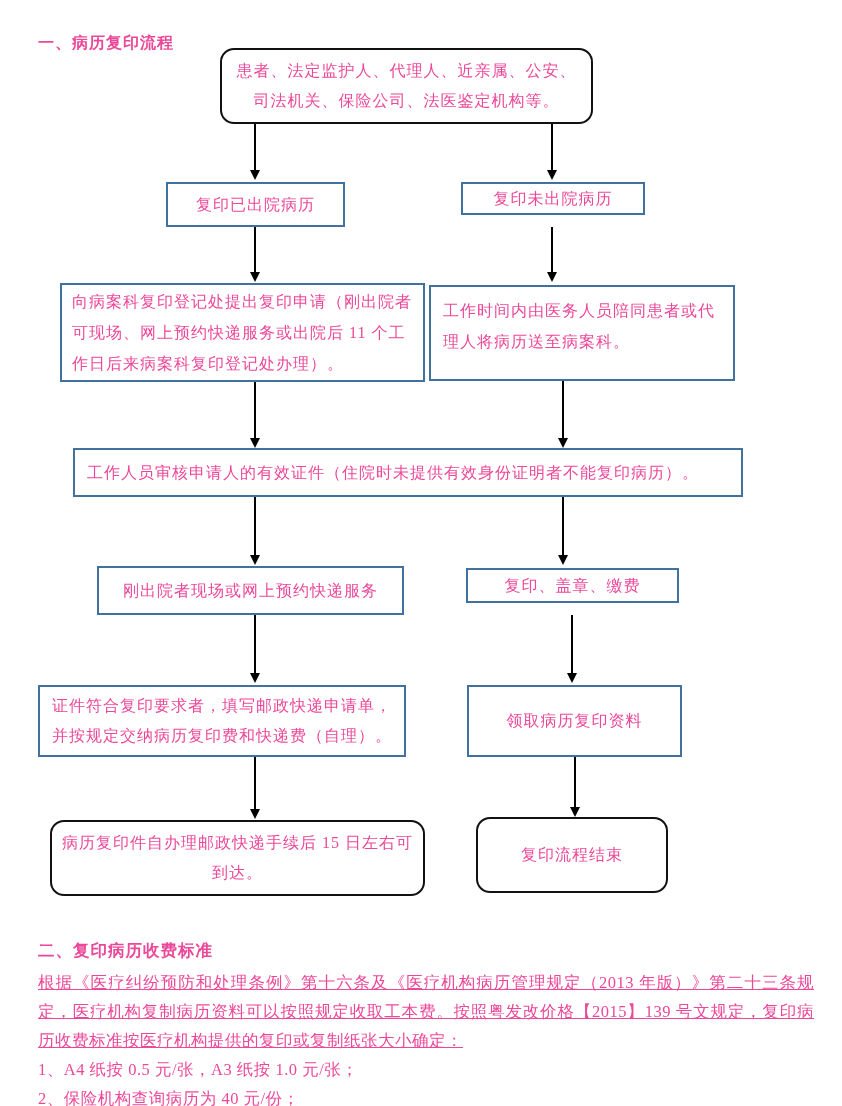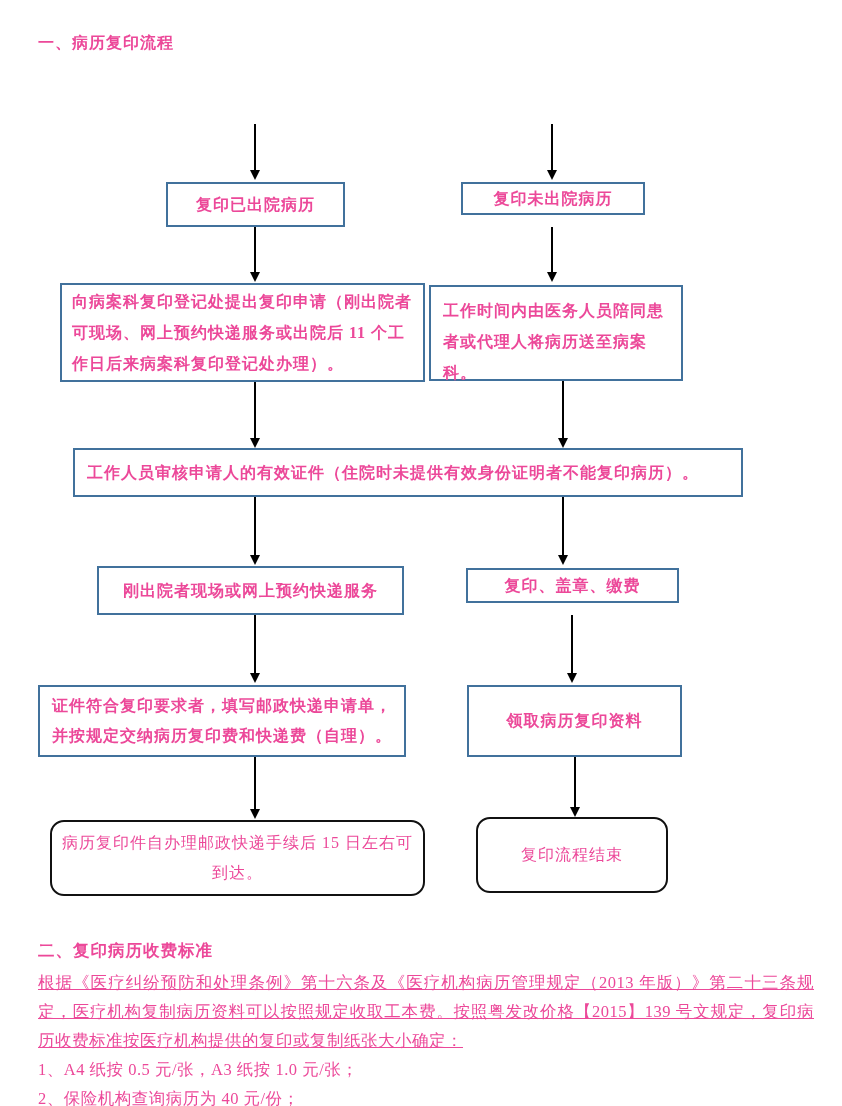--- a/index.html
+++ b/index.html
@@ -8,21 +8,21 @@
     font-family:"Liberation Serif","DejaVu Serif",serif; color:#ec4899;
     overflow:hidden;
   }
   .sec-title { position:absolute; font-weight:bold; font-size:16px; letter-spacing:1px; }
   .box {
     position:absolute; box-sizing:border-box;
     display:flex; align-items:center; justify-content:center;
     text-align:center; font-size:16px; line-height:30px; letter-spacing:1px;
     padding:2px 8px; background:#fff;
   }
-  .blue  { border:2px solid var(--blue,#41719c);font-weight:bold; }
+  .blue  { border:2px solid var(--blue,#41719c); }
   .round { border:2px solid #111; border-radius:14px; }
   .left-text { justify-content:flex-start; text-align:left; }
   .top-text  { align-items:flex-start; padding-top:8px; }
   .lh31 { line-height:31px; }
   .arrow { position:absolute; width:2px; background:#000; }
   .arrow::after {
     content:""; position:absolute; left:-4px; bottom:-10px;
     border:5px solid transparent; border-top:10px solid #000; border-bottom:none;
   }
   .fees { position:absolute; left:38px; top:940px; width:776px; }
@@ -30,32 +30,33 @@
   .fees-para { margin-top:6px; font-size:16.5px; line-height:29px; letter-spacing:0.5px; text-align:justify;text-decoration:underline; }
   .fees-item { font-size:16.5px; line-height:29px; letter-spacing:0.5px; }
 </style>
 </head>
 <body>
 
 <div class="page">
 
   <div class="sec-title" style="left:38px; top:33px;">一、病历复印流程</div>
 
+  <div class="box round" style="left:220px; top:48px; width:373px; height:76px;">患者、法定监护人、代理人、近亲属、公安、司法机关、保险公司、法医鉴定机构等。</div>
 
   <div class="arrow" style="left:254px; top:124px; height:46px;"></div>
   <div class="arrow" style="left:551px; top:124px; height:46px;"></div>
 
   <div class="box blue" style="left:166px; top:182px; width:179px; height:45px;">复印已出院病历</div>
   <div class="box blue" style="left:461px; top:182px; width:184px; height:33px;">复印未出院病历</div>
 
   <div class="arrow" style="left:254px; top:227px; height:45px;"></div>
   <div class="arrow" style="left:551px; top:227px; height:45px;"></div>
 
   <div class="box blue left-text lh31" style="left:60px; top:283px; width:365px; height:99px; padding:4px 10px;">向病案科复印登记处提出复印申请（刚出院者可现场、网上预约快递服务或出院后 11 个工作日后来病案科复印登记处办理）。</div>
-  <div class="box blue left-text top-text lh31" style="left:429px; top:285px; width:254px; height:96px; padding-left:12px; padding-right:10px;">工作时间内由医务人员陪同患者或代理人将病历送至病案科。</div>
+  <div class="box blue left-text top-text lh31" style="left:429px; top:285px; width:306px; height:96px; padding-left:12px; padding-right:10px;">工作时间内由医务人员陪同患者或代理人将病历送至病案科。</div>
 
   <div class="arrow" style="left:254px; top:382px; height:56px;"></div>
   <div class="arrow" style="left:562px; top:381px; height:57px;"></div>
 
   <div class="box blue left-text" style="left:73px; top:448px; width:670px; height:49px; padding-left:12px; white-space:nowrap;">工作人员审核申请人的有效证件（住院时未提供有效身份证明者不能复印病历）。</div>
 
   <div class="arrow" style="left:254px; top:497px; height:58px;"></div>
   <div class="arrow" style="left:562px; top:497px; height:58px;"></div>
 
   <div class="box blue" style="left:97px; top:566px; width:307px; height:49px;">刚出院者现场或网上预约快递服务</div>

